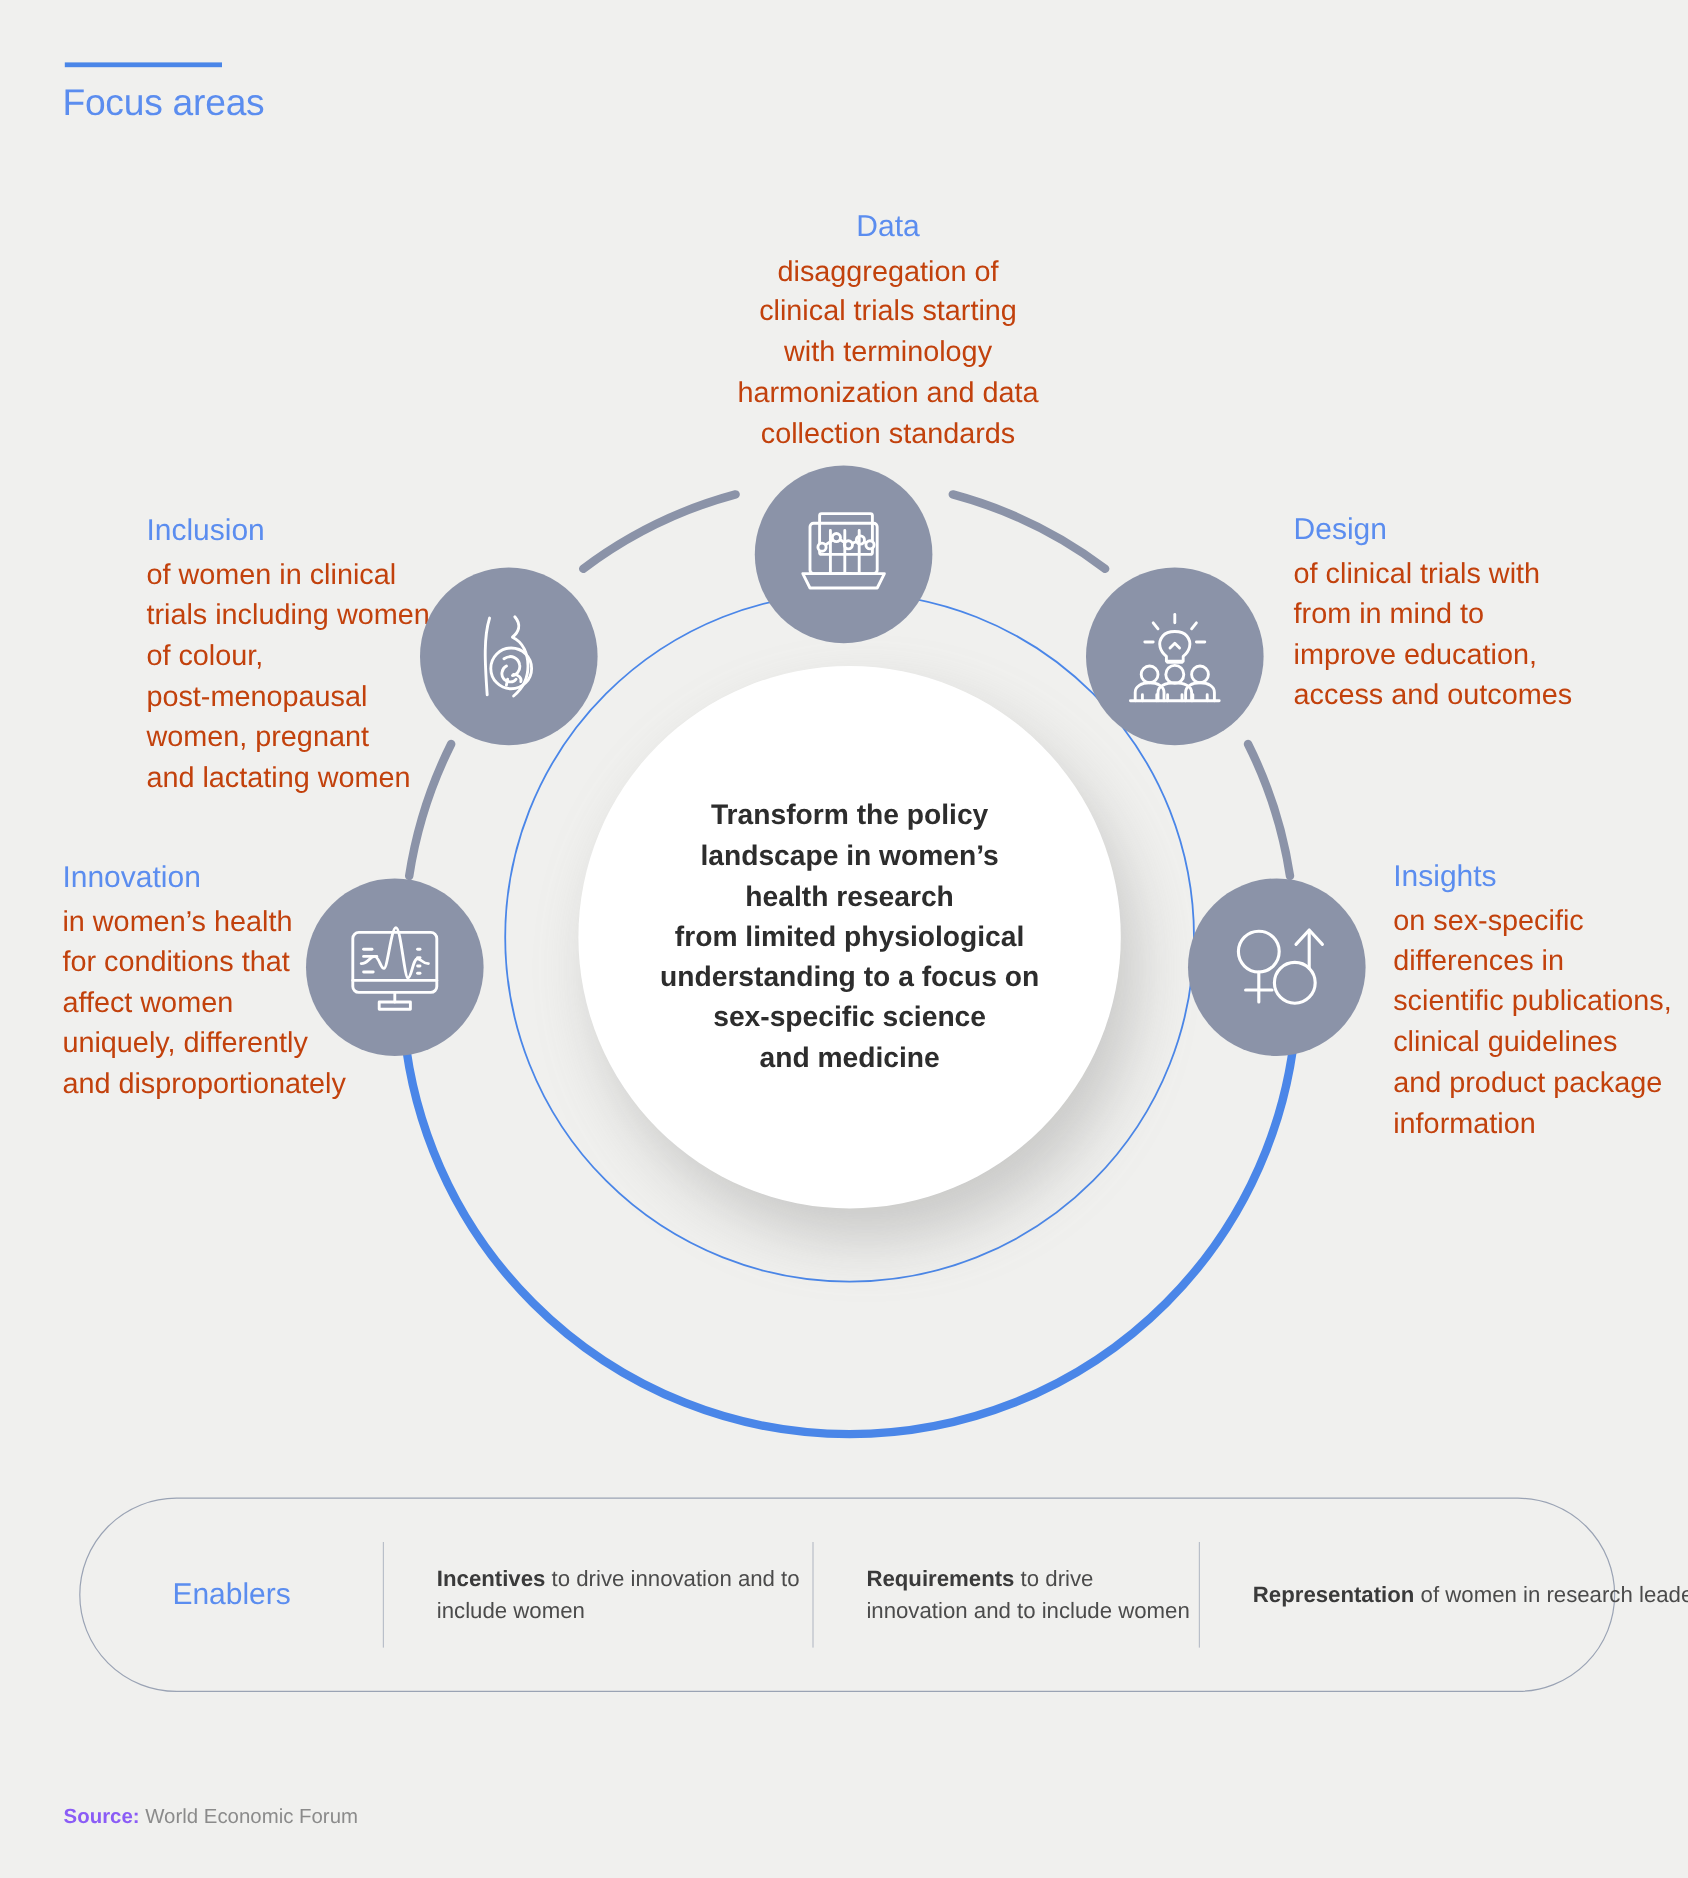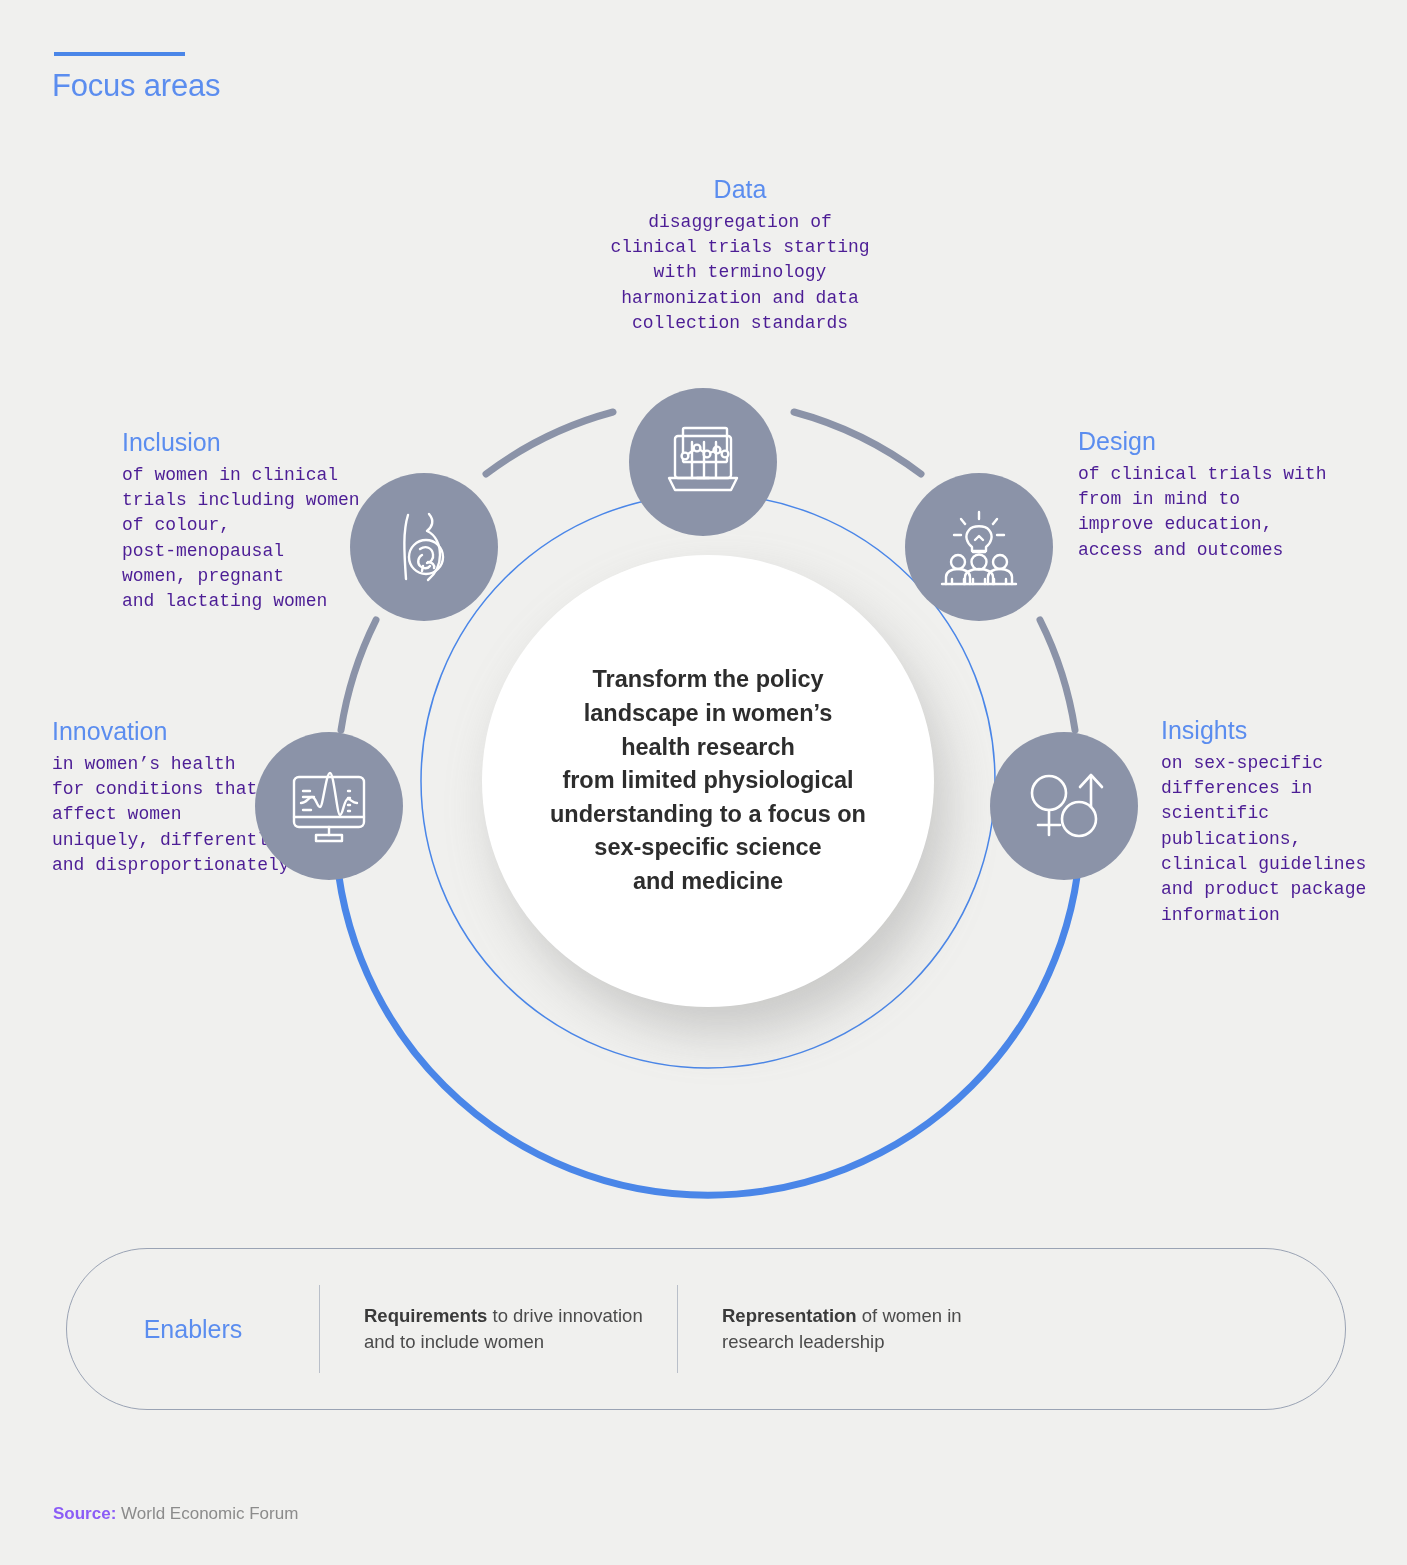--- a/index.html
+++ b/index.html
@@ -37,25 +37,24 @@
   
   .focus-block { position: absolute; }
   .focus-heading {
     font-size: 25px;
     color: #5b8def;
     margin: 0 0 6px 0;
     line-height: 1.1;
     white-space: nowrap;
   }
   .focus-body {
-    font-size: 18px;
-    color: #4c1d95;
+    font-size: 24px;
+    color: #c2410c;
     line-height: 1.41;
     white-space: pre-line;
-    font-family: Liberation Mono, monospace;
   }
 
   #block-data      { left: 605px; top: 176px; width: 270px; text-align: center; }
   #block-inclusion { left: 122px; top: 429px; width: 240px; }
   #block-design    { left: 1078px; top: 428px; width: 250px; }
   #block-innovation{ left: 52px;  top: 718px; width: 250px; }
   #block-insights  { left: 1161px;top: 717px; width: 245px; }
 
   
   #diagram {
@@ -316,20 +315,25 @@
       <path d="M70 44 L70 13"></path>
       <path d="M59 24 L70 12 L81 24"></path>
     </svg>
   </div>
 
 </div>
 
 <div id="enablers-bar">
   <div id="enablers-label">Enablers</div>
 
+  <div class="enabler-cell">
+    <div>
+      <b>Incentives</b><span> to drive innovation and to include women</span>
+    </div>
+  </div>
 
   <div class="enabler-cell">
     <div>
       <b>Requirements</b><span> to drive innovation and to include women</span>
     </div>
   </div>
 
   <div class="enabler-cell">
     <div>
       <b>Representation</b><span> of women in research leadership</span>

